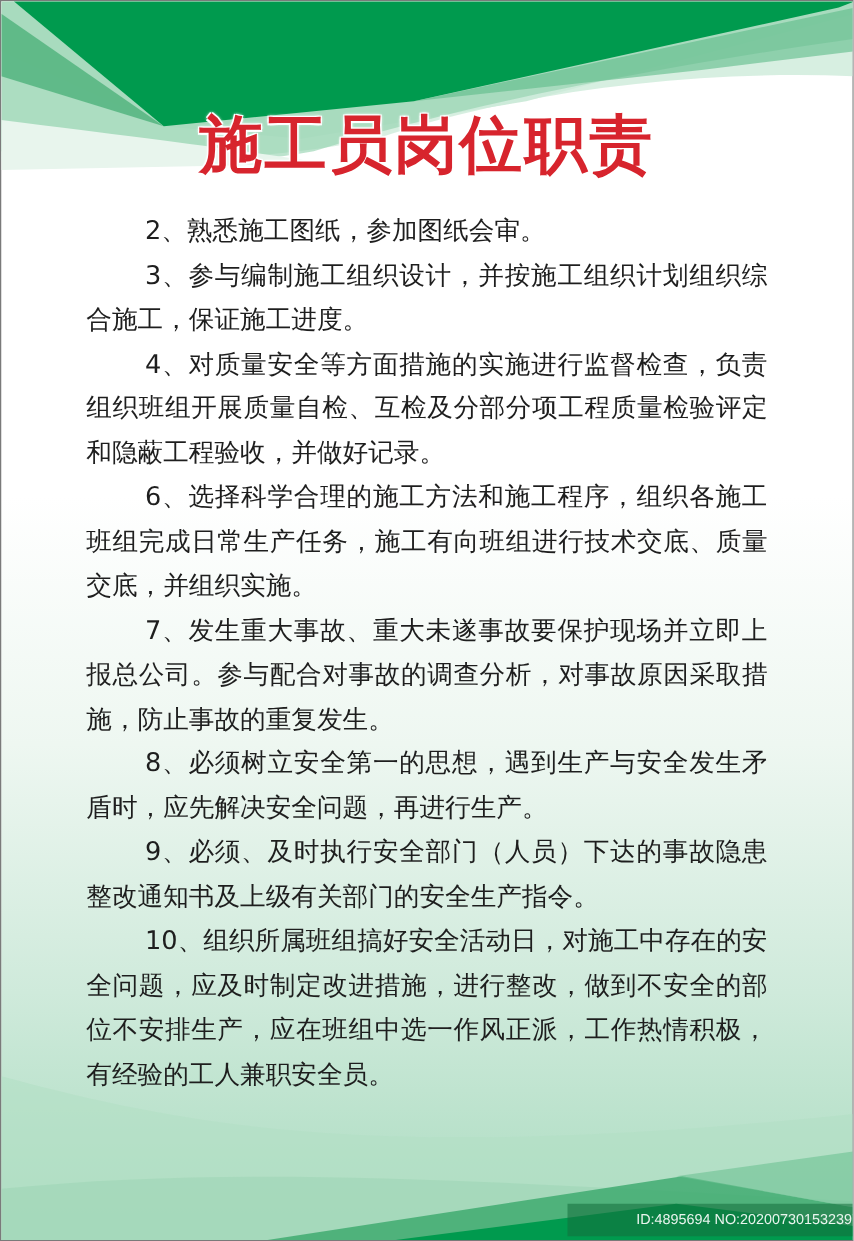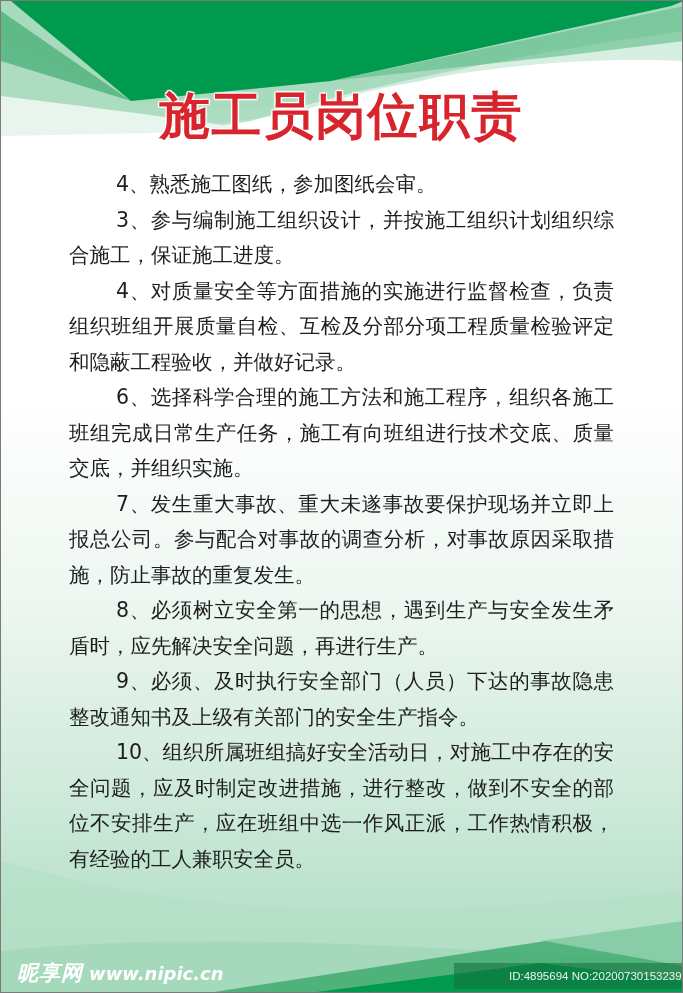--- a/index.html
+++ b/index.html
@@ -63,28 +63,24 @@
     <path d="M0,860 C150,900 300,930 683,890 L683,993 L0,993 Z" fill="#b3dfc5" opacity="0.6"></path>
     <path d="M0,950 C200,930 400,945 683,960 L683,993 L0,993 Z" fill="#9fd6b6" opacity="0.6"></path>
     <polygon points="200,993 545,940 683,965 683,993" fill="#3aa86b" opacity="0.8"></polygon>
     <polygon points="300,993 540,962 683,980 683,993" fill="#009a4e"></polygon>
     <polygon points="540,940 683,920 683,965" fill="#6cc293" opacity="0.6"></polygon>
   </svg>
 
   <div class="title">施工员岗位职责</div>
 
   <div class="content">
-    <p class="item">4、熟悉施工图纸，参加图纸会审。</p>
+    <p class="item">2、熟悉施工图纸，参加图纸会审。</p>
     <p class="item">3、参与编制施工组织设计，并按施工组织计划组织综合施工，保证施工进度。</p>
     <p class="item">4、对质量安全等方面措施的实施进行监督检查，负责组织班组开展质量自检、互检及分部分项工程质量检验评定和隐蔽工程验收，并做好记录。</p>
     <p class="item">6、选择科学合理的施工方法和施工程序，组织各施工班组完成日常生产任务，施工有向班组进行技术交底、质量交底，并组织实施。</p>
     <p class="item">7、发生重大事故、重大未遂事故要保护现场并立即上报总公司。参与配合对事故的调查分析，对事故原因采取措施，防止事故的重复发生。</p>
     <p class="item">8、必须树立安全第一的思想，遇到生产与安全发生矛盾时，应先解决安全问题，再进行生产。</p>
     <p class="item">9、必须、及时执行安全部门（人员）下达的事故隐患整改通知书及上级有关部门的安全生产指令。</p>
     <p class="item">10、组织所属班组搞好安全活动日，对施工中存在的安全问题，应及时制定改进措施，进行整改，做到不安全的部位不安排生产，应在班组中选一作风正派，工作热情积极，有经验的工人兼职安全员。</p>
   </div>
 
-  <div class="footer-logo">
-    <span class="cn">昵享网</span>
-    <span class="url">www.nipic.cn</span>
-  </div>
   <div class="footer-id">ID:4895694 NO:20200730153239799444</div>
 </div>
 
 </body></html>

